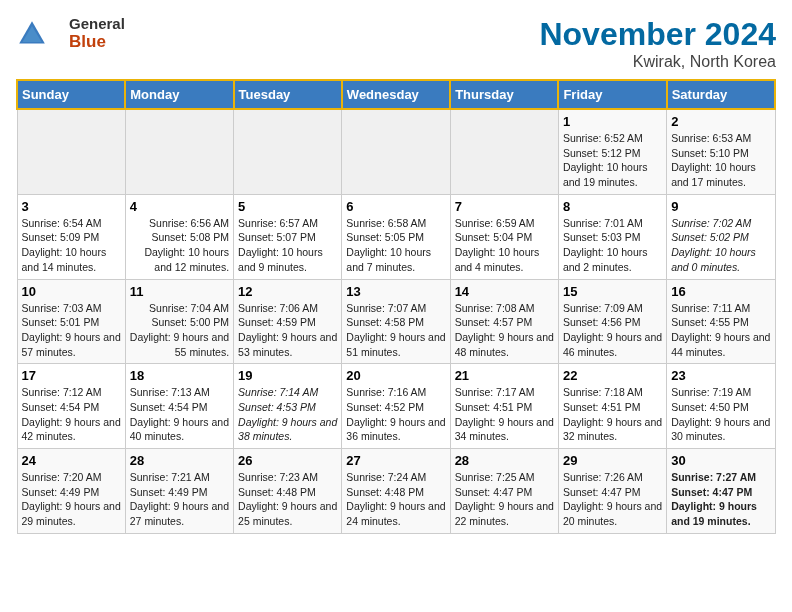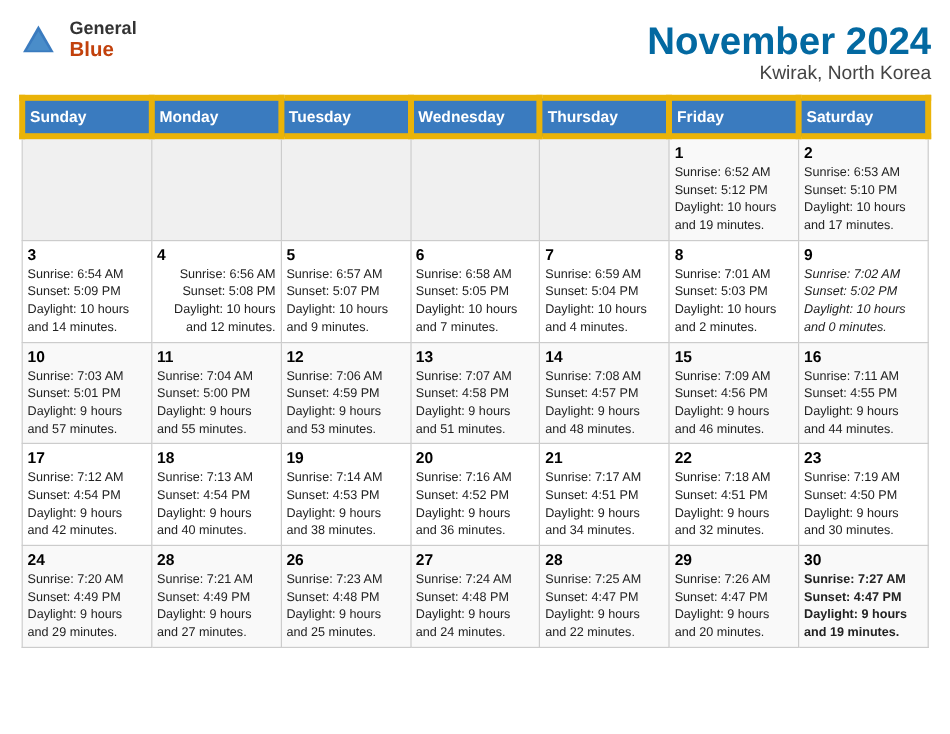--- a/index.html
+++ b/index.html
@@ -12,21 +12,21 @@
     }
     .header-area {
       display: flex;
       justify-content: space-between;
       align-items: flex-start;
       margin-bottom: 8px;
     }
     .logo {
       display: flex;
       align-items: center;
-      gap: 10px;
+      gap: 21px;
     }
     .logo-text {
       display: flex;
       flex-direction: column;
       line-height: 1.1;
     }
     .logo-general {
       font-size: 15px;
       font-weight: bold;
       color: #333;
@@ -57,21 +57,21 @@
       border-collapse: collapse;
       font-size: 11px;
     }
     thead tr th {
       background: #3a7bbf;
       color: #fff;
       padding: 6px 4px;
       text-align: left;
       font-size: 13px;
       font-weight: bold;
-      border: 5px solid #eab308;
+      border: 2px solid #eab308;
     }
     tbody tr td {
       border: 1px solid #ccc;
       vertical-align: top;
       padding: 4px;
       width: calc(100% / 7);
       min-height: 80px;
       background: #fff;
     }
     tbody tr:nth-child(odd) td {
@@ -190,21 +190,21 @@
       </tr>
       <tr>
         <td>
           <span class="day-num">10</span>
           <div class="day-info" style="white-space: pre-line;">Sunrise: 7:03 AM
 Sunset: 5:01 PM
 Daylight: 9 hours and 57 minutes.</div>
         </td>
         <td>
           <span class="day-num">11</span>
-          <div class="day-info" style="white-space: pre-line;">Sunrise: 7:04 AM
+          <div class="day-info" style="white-space: pre-line; text-align: right;">Sunrise: 7:04 AM
 Sunset: 5:00 PM
 Daylight: 9 hours and 55 minutes.</div>
         </td>
         <td>
           <span class="day-num">12</span>
           <div class="day-info" style="white-space: pre-line;">Sunrise: 7:06 AM
 Sunset: 4:59 PM
 Daylight: 9 hours and 53 minutes.</div>
         </td>
         <td>
@@ -240,21 +240,21 @@
 Daylight: 9 hours and 42 minutes.</div>
         </td>
         <td>
           <span class="day-num">18</span>
           <div class="day-info" style="white-space: pre-line;">Sunrise: 7:13 AM
 Sunset: 4:54 PM
 Daylight: 9 hours and 40 minutes.</div>
         </td>
         <td>
           <span class="day-num">19</span>
-          <div class="day-info" style="white-space: pre-line;">Sunrise: 7:14 AM
+          <div class="day-info" style="white-space: pre-line; font-style: italic;">Sunrise: 7:14 AM
 Sunset: 4:53 PM
 Daylight: 9 hours and 38 minutes.</div>
         </td>
         <td>
           <span class="day-num">20</span>
           <div class="day-info" style="white-space: pre-line;">Sunrise: 7:16 AM
 Sunset: 4:52 PM
 Daylight: 9 hours and 36 minutes.</div>
         </td>
         <td>

